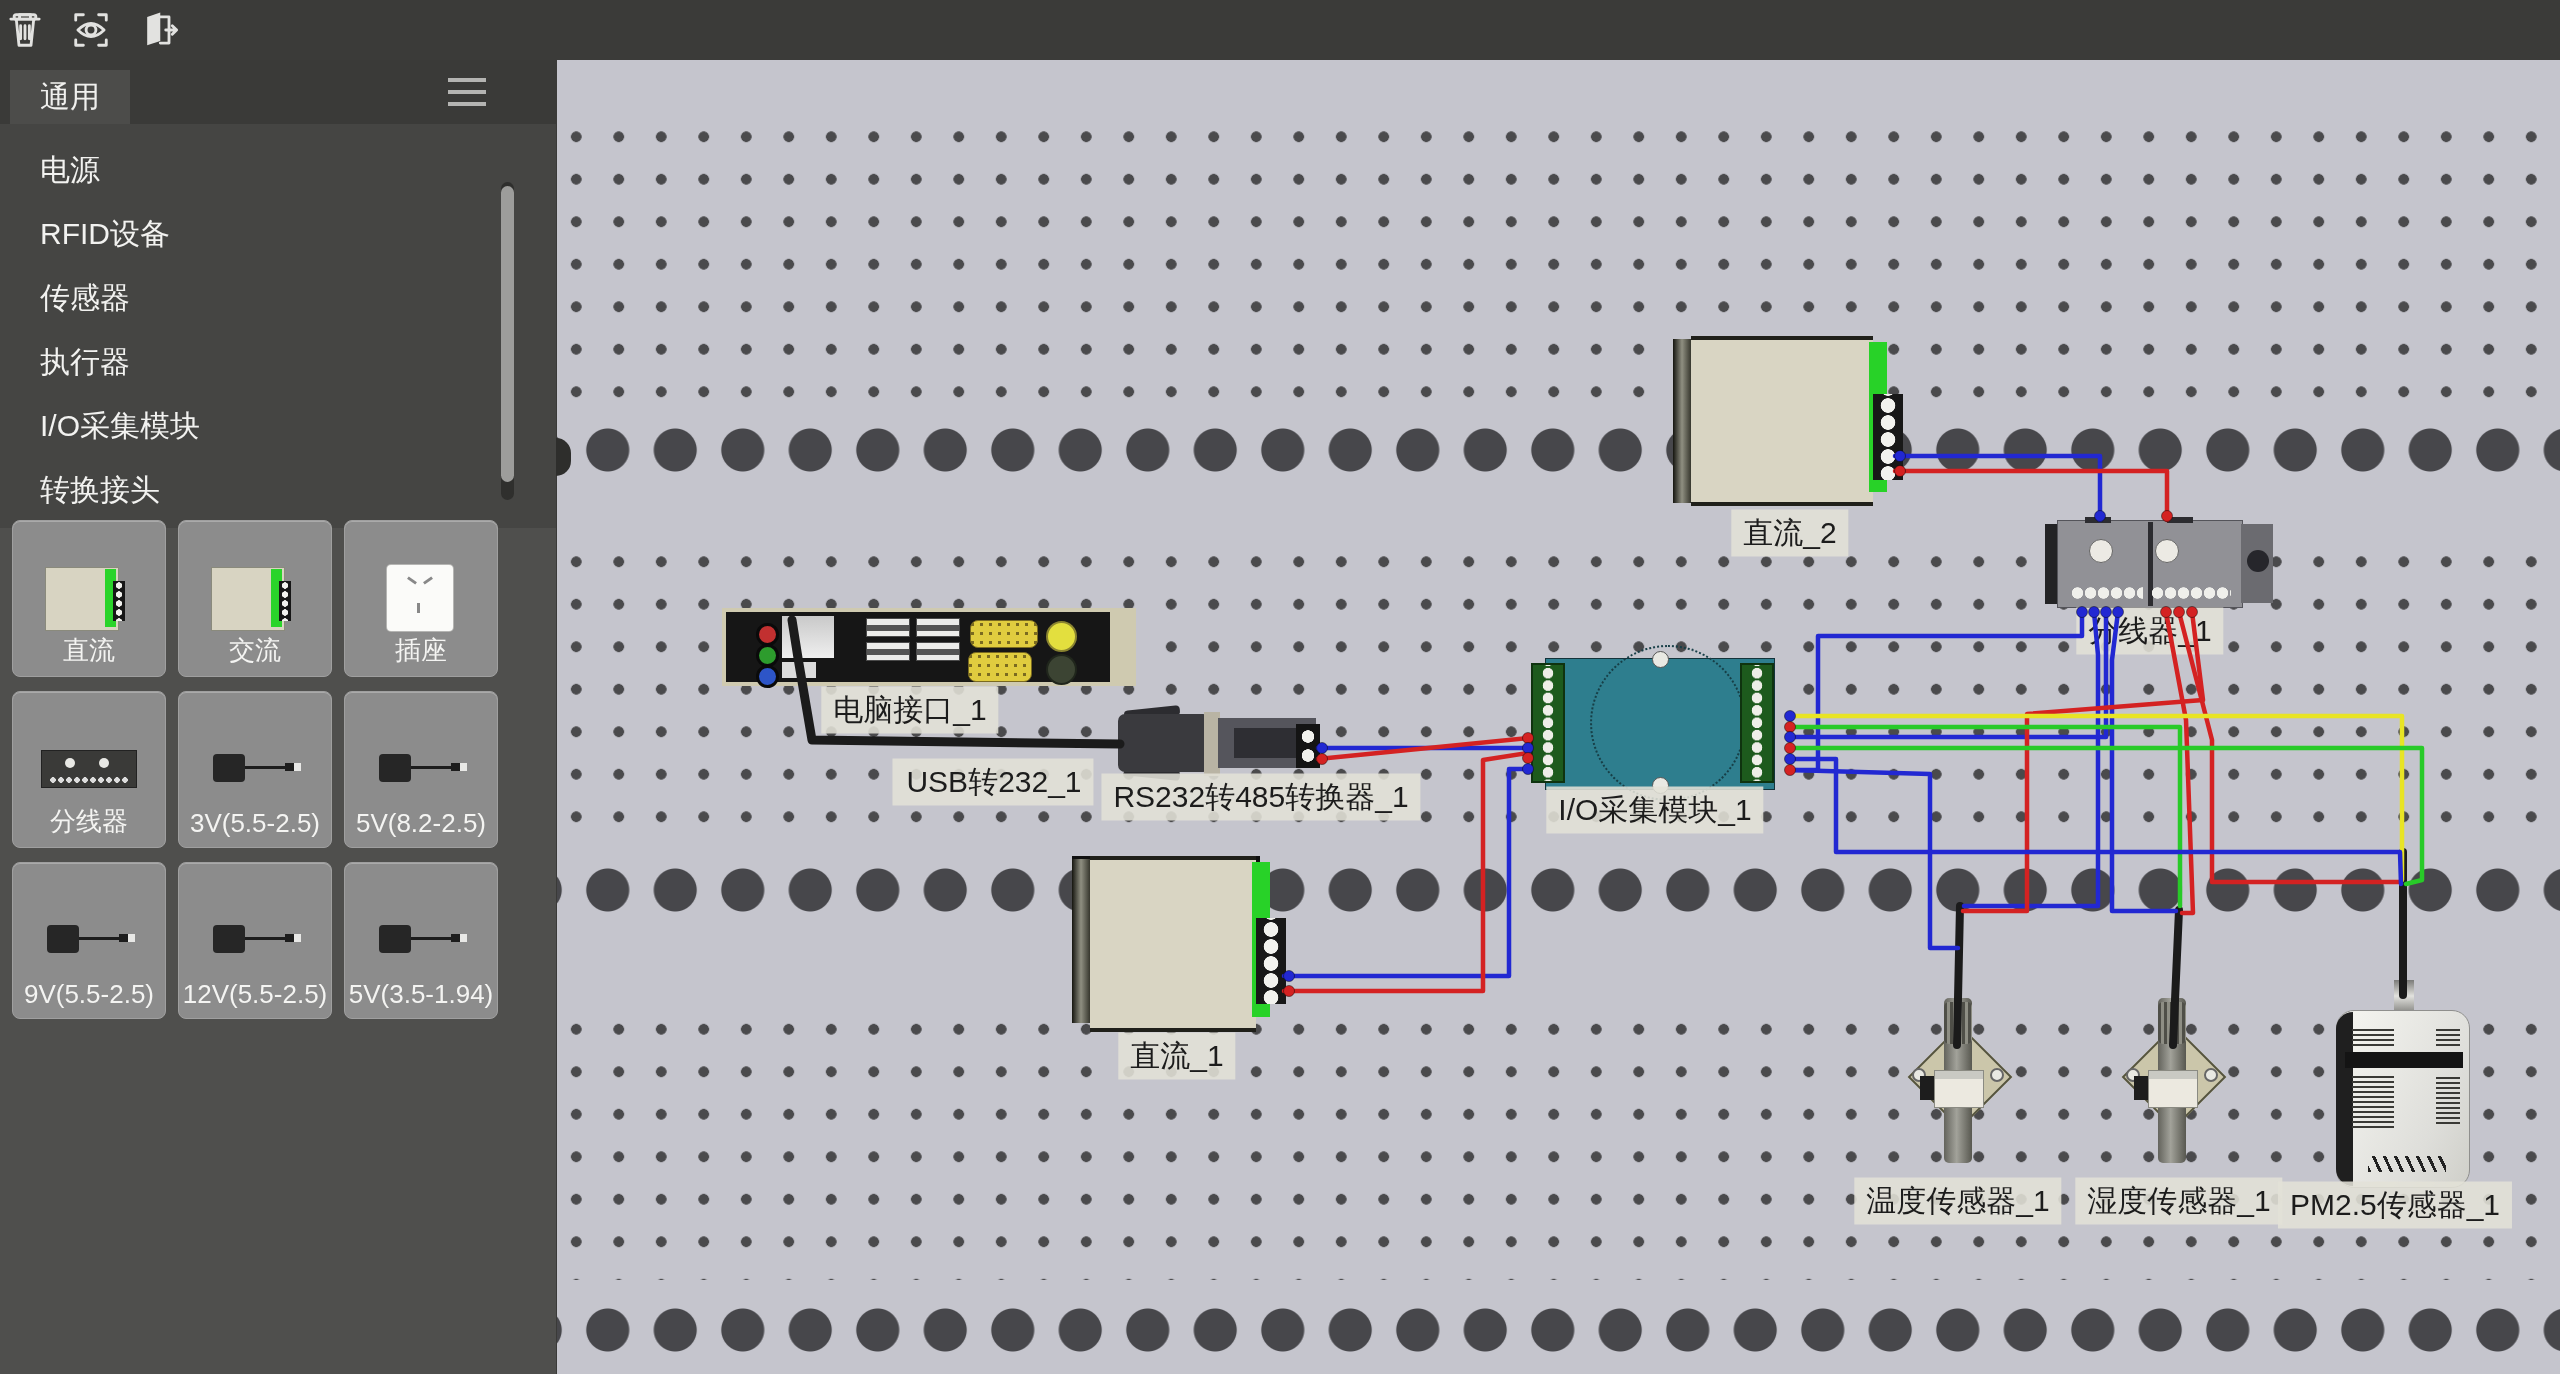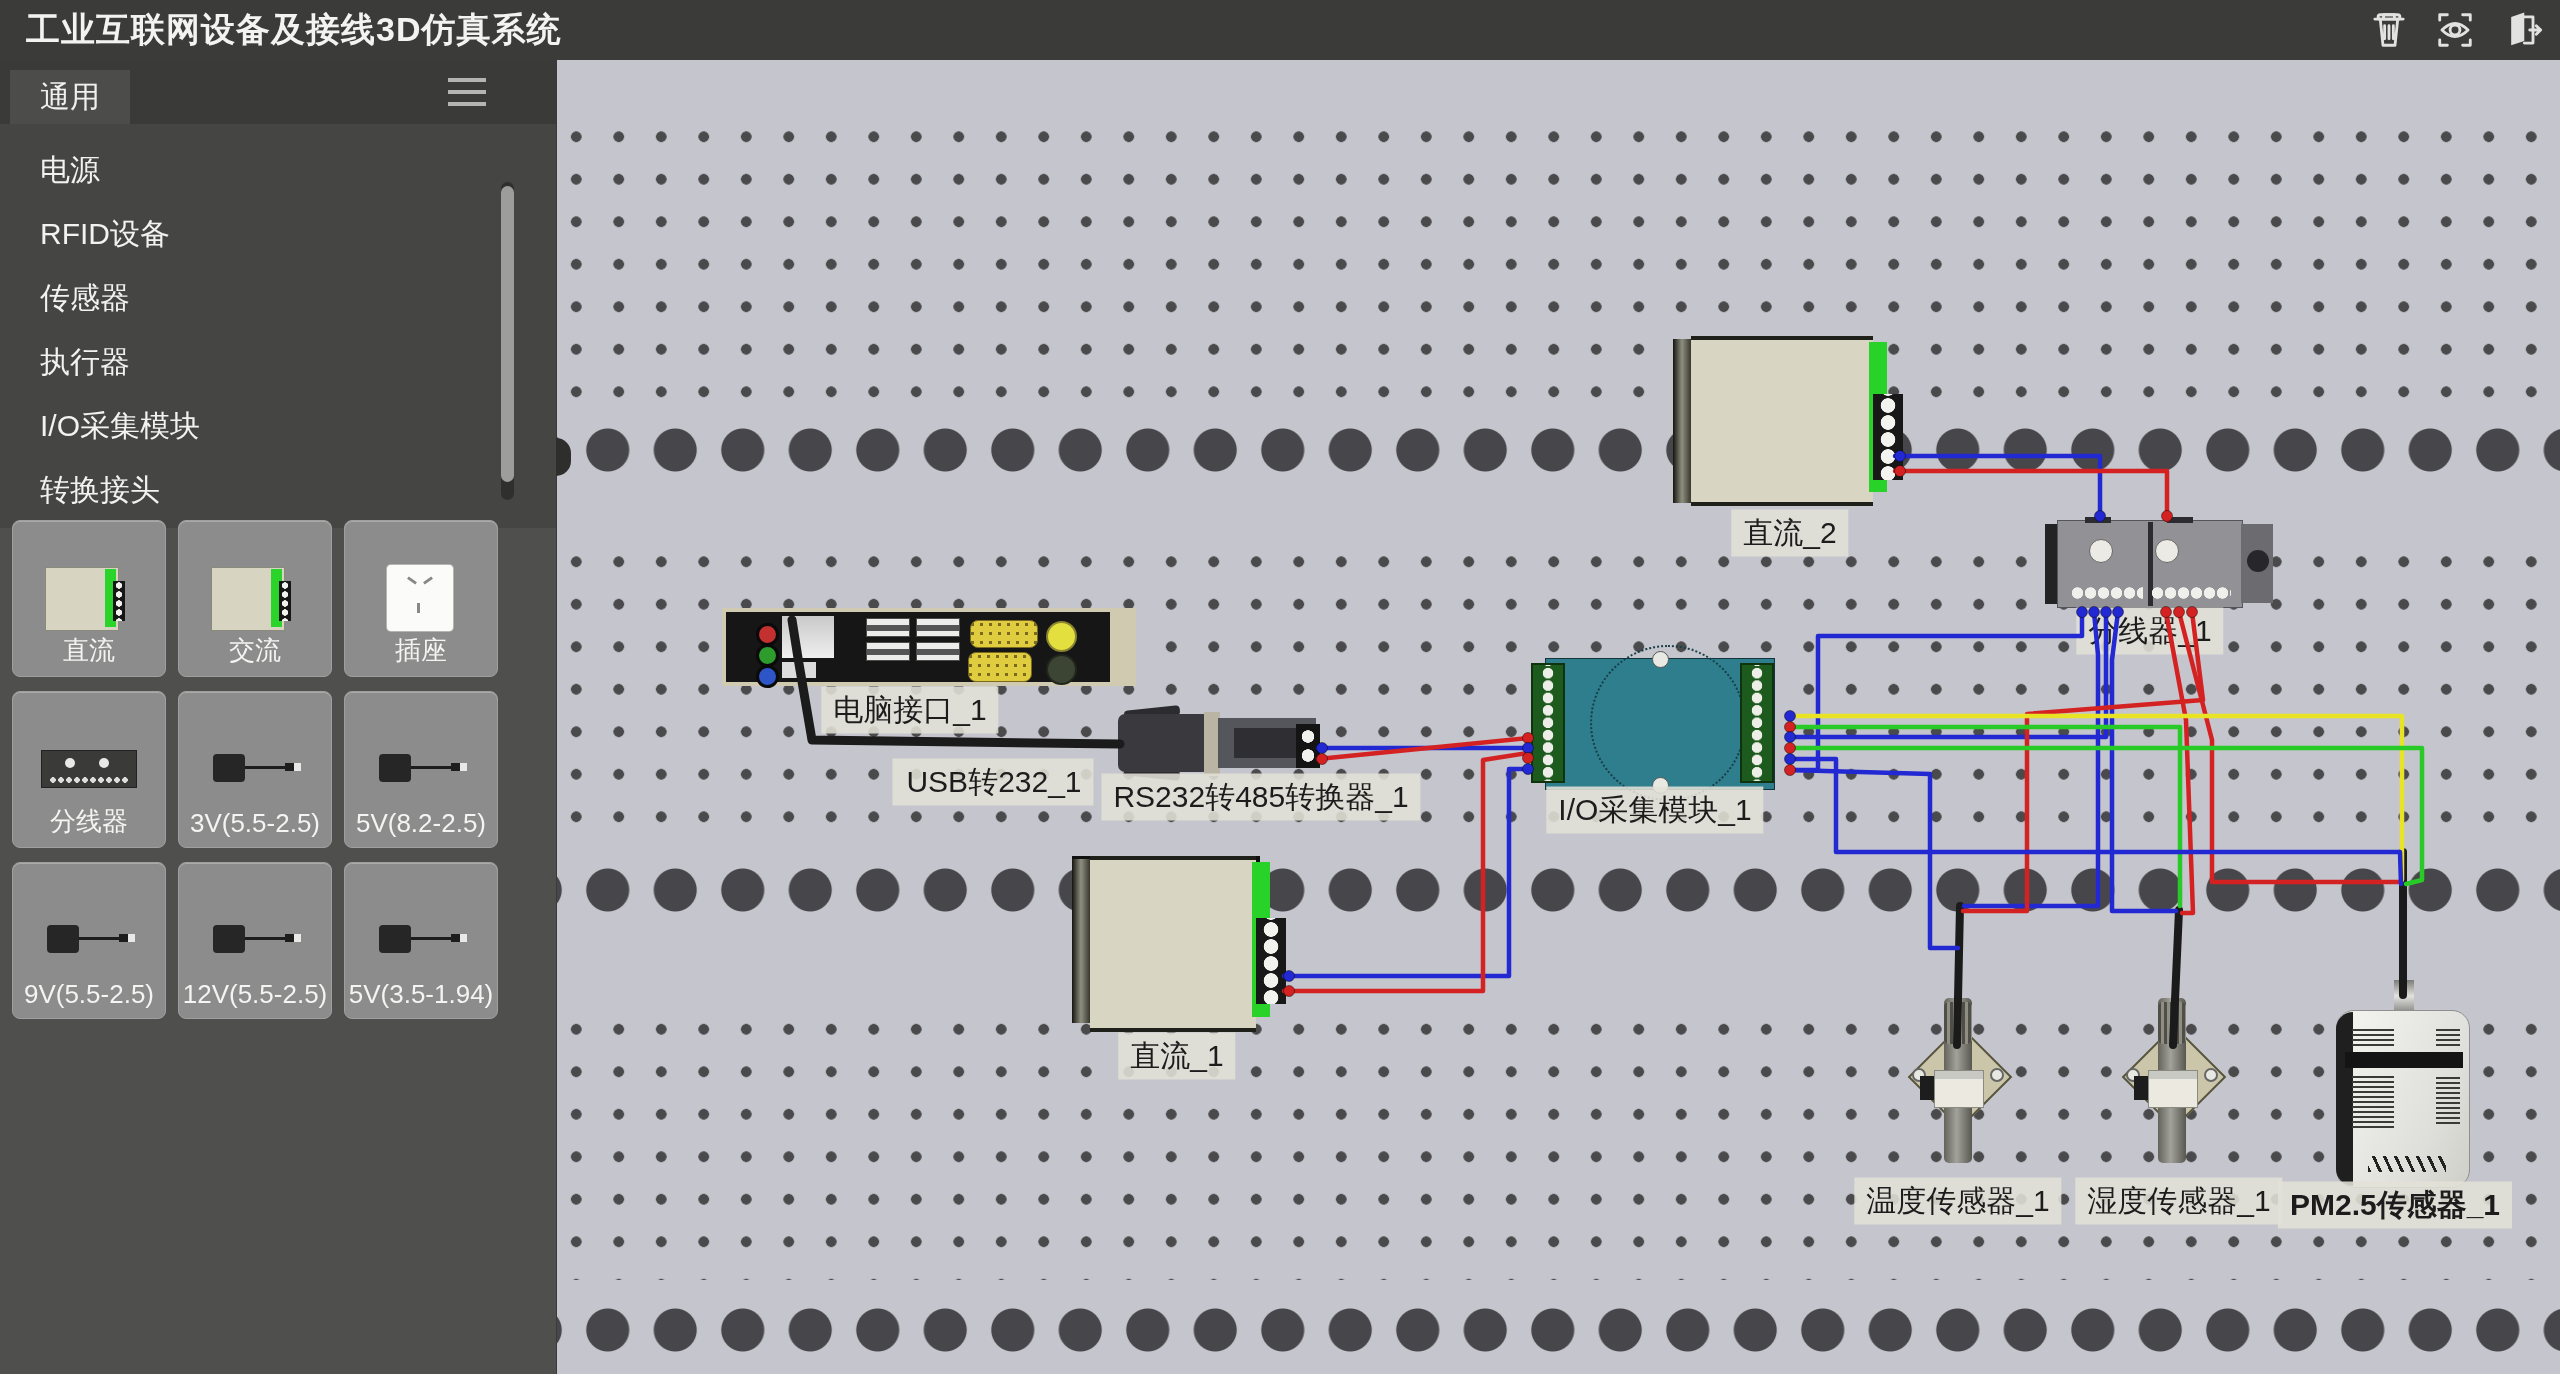--- a/index.html
+++ b/index.html
@@ -275,21 +275,20 @@
   <i class="ledge"></i>
   <i class="band"></i>
   <i class="v1"></i>
   <i class="v2"></i>
   <i class="v3"></i>
   <i class="v4"></i>
   <i class="hatch"></i>
 </div>
 
 <div id="header">
-  <div id="title">工业互联网设备及接线3D仿真系统</div>
   <div id="hicons">
     <div class="hicon">
       <svg viewBox="0 0 44 44">
           <path d="M9 12h26M14 12l2.5 24h11L30 12M17 12v-4h10v4M18 18v12M22 18v12M26 18v12"></path>
           <rect x="12" y="8" width="20" height="4" rx="2"></rect>
         </svg>
     </div>
     <div class="hicon">
       <svg viewBox="0 0 44 44">
           <path d="M8 13v-5h7M29 8h7v5M36 31v5h-7M15 36H8v-5"></path>
@@ -408,21 +407,21 @@
 
 <div class="dev-label" style="left: 1790px; top: 533px;">直流_2</div>
 <div class="dev-label" style="left: 910px; top: 710px;">电脑接口_1</div>
 <div class="dev-label" style="left: 993px; top: 782px; padding-left: 14px;">USB转232_1</div>
 <div class="dev-label" style="left: 1261px; top: 797px;">RS232转485转换器_1</div>
 <div class="dev-label" style="left: 1655px; top: 810px;">I/O采集模块_1</div>
 <div class="dev-label" style="left: 2150px; top: 631px;">分线器_1</div>
 <div class="dev-label" style="left: 1177px; top: 1056px;">直流_1</div>
 <div class="dev-label" style="left: 1958px; top: 1201px;">温度传感器_1</div>
 <div class="dev-label" style="left: 2179px; top: 1201px;">湿度传感器_1</div>
-<div class="dev-label" style="left: 2395px; top: 1205px; font-weight: bold;">PM2.5传感器_1</div>
+<div class="dev-label" style="left: 2395px; top: 1205px;">PM2.5传感器_1</div>
 <svg width="2560" height="1374" viewBox="0 0 2560 1374" id="wire-layer">
     <polyline points="792,620 798,658 812,740 1120,744" stroke="#1b1b1b" stroke-width="9" fill="none" stroke-linejoin="round" stroke-linecap="round"></polyline>
     <polyline points="1960,906 1957,1045" stroke="#1b1b1b" stroke-width="8" fill="none" stroke-linejoin="round" stroke-linecap="round"></polyline>
     <polyline points="2179,910 2173,1045" stroke="#1b1b1b" stroke-width="8" fill="none" stroke-linejoin="round" stroke-linecap="round"></polyline>
     <polyline points="2403,852 2403,995" stroke="#1b1b1b" stroke-width="8" fill="none" stroke-linejoin="round" stroke-linecap="round"></polyline>
     <polyline points="1895,456 2100,456 2100,520" stroke="#2228d2" stroke-width="4.5" fill="none" stroke-linejoin="round" stroke-linecap="round"></polyline>
     <polyline points="1895,471 2167,471 2167,520" stroke="#d42222" stroke-width="4.5" fill="none" stroke-linejoin="round" stroke-linecap="round"></polyline>
     <polyline points="2082,612 2082,636 1818,636 1818,770 1790,770" stroke="#2228d2" stroke-width="4.5" fill="none" stroke-linejoin="round" stroke-linecap="round"></polyline>
     <polyline points="2094,612 2098,655 2098,906 1964,906" stroke="#2228d2" stroke-width="4.5" fill="none" stroke-linejoin="round" stroke-linecap="round"></polyline>
     <polyline points="2106,612 2106,737 1790,737" stroke="#2228d2" stroke-width="4.5" fill="none" stroke-linejoin="round" stroke-linecap="round"></polyline>

